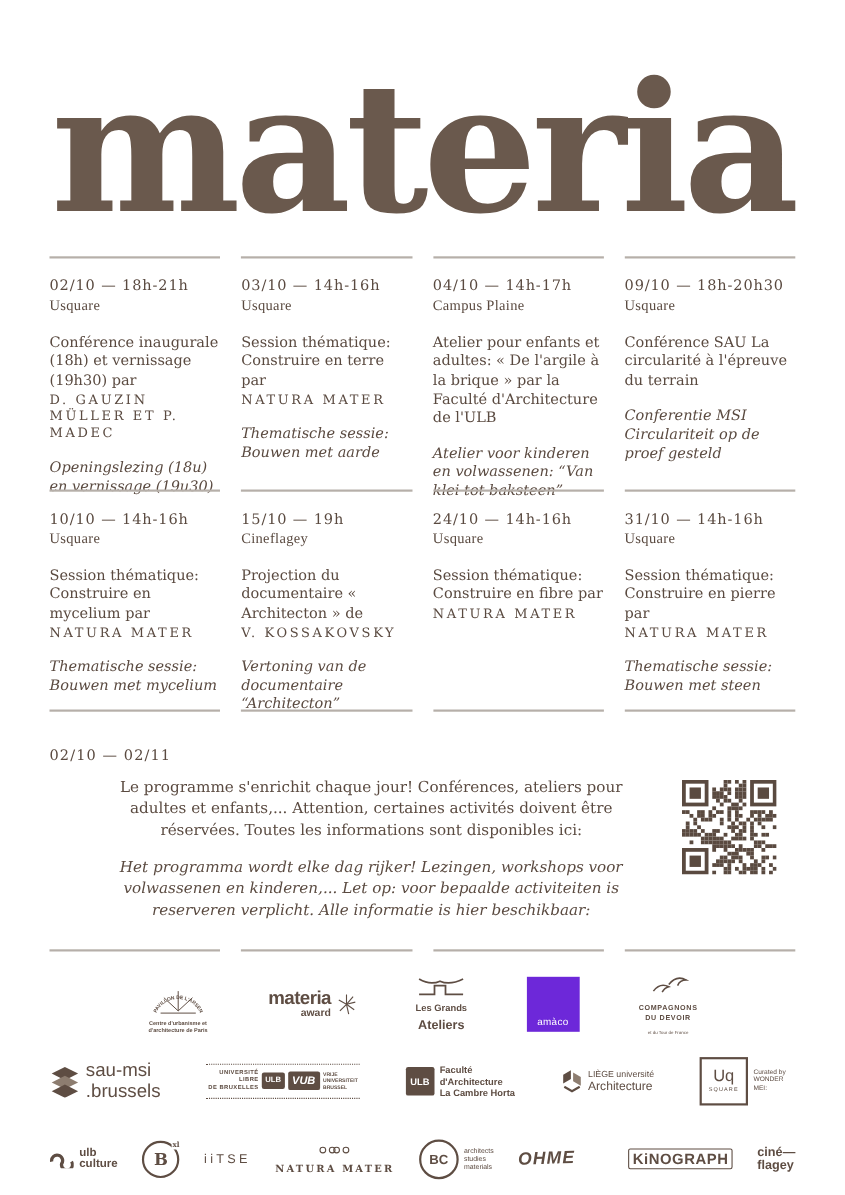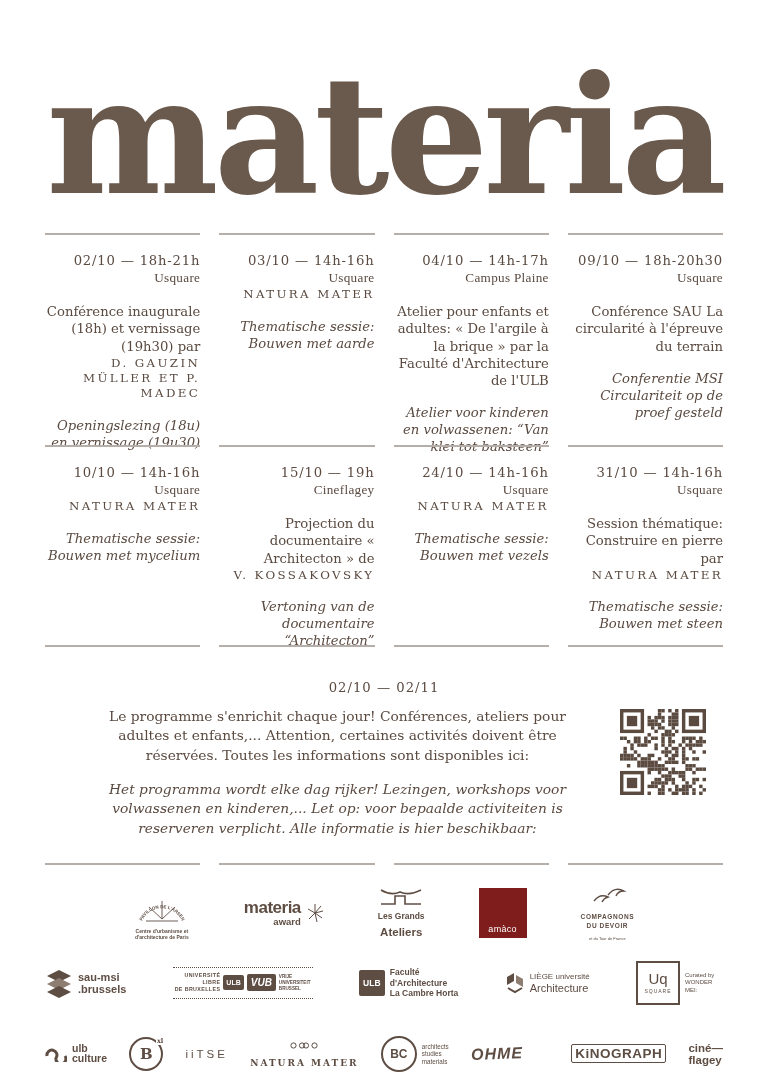--- a/index.html
+++ b/index.html
@@ -5,34 +5,34 @@
   html,body{margin:0;padding:0;background:#ffffff;}
   body{width:768px;height:1086px;font-family:"DejaVu Serif",serif;color:#5a4a40;overflow:hidden;}
 
   
   .title-wrap{height:212px;display:flex;align-items:flex-end;justify-content:center;}
   .poster-title{font-family:"DejaVu Serif",serif;font-weight:bold;font-size:163px;line-height:0.93;
     letter-spacing:-5px;color:#6a594d;}
 
   
   .grid{margin:21px 45px 0;display:grid;grid-template-columns:repeat(4,1fr);column-gap:19px;}
-  .card{border-top:2px solid #b6afa9;padding-top:17px;text-align:right;font-size:13.2px;line-height:1.3;}
+  .card{border-top:2px solid #b6afa9;padding-top:17px;text-align:left;font-size:13.2px;line-height:1.3;}
   .card.r1{height:193px;}
   .card.r2{height:181px;}
   .date{letter-spacing:0.8px;white-space:nowrap;}
   .venue{letter-spacing:0.3px;font-family:Liberation Serif, serif;}
   .desc{margin-top:17px;}
   .caps{font-size:11.8px;letter-spacing:2.4px;margin-top:1px;}
   .nl{margin-top:15px;font-style:italic;}
   .divrow{margin:0 45px;display:grid;grid-template-columns:repeat(4,1fr);column-gap:19px;}
   .divrow div{border-top:2px solid #b6afa9;}
 
   
   .footer{margin:0 45px;}
-  .f-date{margin-top:33px;text-align:center;font-size:13.2px;letter-spacing:1px;}
+  .f-date{margin-top:33px;text-align:left;font-size:13.2px;letter-spacing:1px;}
   .f-body{display:flex;align-items:flex-start;}
   .f-paras{width:505px;margin-left:40px;margin-top:12px;text-align:center;font-size:13.8px;line-height:1.4;}
   .f-nl{margin-top:15px;font-style:italic;}
   .qr{margin-left:30px;margin-top:14px;width:86px;height:86px;}
 
   .pre-logos{margin-top:25px;}
 
   
   .logos{margin:0 45px;color:#5e4d43;font-family:"Liberation Sans",sans-serif;}
   .lrow{display:flex;align-items:center;}
@@ -42,26 +42,26 @@
   .logo{display:flex;align-items:center;gap:5px;}
   .logo svg{display:block;}
   .stack{display:flex;flex-direction:column;align-items:center;}
   .pre{white-space:pre-line;}
 
   .pav-sub{font-size:5px;text-align:center;line-height:1.25;font-weight:bold;margin-top:-4px;}
   .ma-name{font-size:17px;font-weight:bold;letter-spacing:-0.5px;line-height:1;}
   .ma-sub{font-size:9.5px;font-weight:bold;text-align:right;line-height:1;margin-top:1px;}
   .ga-l1{font-size:8.5px;font-weight:bold;line-height:1.15;}
   .ga-l2{font-size:11.5px;font-weight:bold;line-height:1;}
-  .amaco{width:48px;height:50px;background:#7f1d1d;display:flex;align-items:flex-end;justify-content:center;}
+  .amaco{width:48px;height:50px;background:#6d28d9;display:flex;align-items:flex-end;justify-content:center;}
   .amaco span{color:#fff;font-size:9px;margin-bottom:4px;letter-spacing:0.3px;}
   .cdd-l1{font-size:6.5px;font-weight:bold;letter-spacing:0.6px;line-height:1.5;text-align:center;}
   .cdd-tag{font-size:4px;text-align:center;}
 
-  .sau-name{font-size:11px;font-weight:bold;line-height:1.1;}
+  .sau-name{font-size:17px;font-weight:normal;line-height:1.1;}
   .ulbvub{border-top:1px dotted #5e4d43;border-bottom:1px dotted #5e4d43;padding:4px 2px;display:flex;align-items:center;gap:3px;}
   .uv-left{font-size:5.3px;text-align:right;line-height:1.35;letter-spacing:0.4px;font-weight:bold;}
   .uv-right{font-size:4.6px;text-align:left;line-height:1.3;font-weight:bold;}
   .uv-box1{background:#5e4d43;color:#fff;font-size:7px;font-weight:bold;padding:4px 3px;border-radius:2px;}
   .uv-box2{background:#5e4d43;color:#fff;font-size:10px;font-weight:bold;font-style:italic;padding:3px 4px;border-radius:2px;}
   .ulb-box{background:#5e4d43;color:#fff;width:26px;height:26px;display:flex;align-items:center;justify-content:center;
     font-size:8.5px;font-weight:bold;border-radius:2px;}
   .fac-lines{font-size:8.5px;font-weight:bold;line-height:1.25;}
   .lg-l1{font-size:8px;line-height:1.2;}
   .lg-l2{font-size:11px;font-weight:normal;line-height:1.1;}
@@ -95,20 +95,21 @@
   <div class="card r1">
     <div class="date">02/10 — 18h-21h</div>
     <div class="venue">Usquare</div>
     <div class="desc">Conférence inaugurale (18h) et vernissage (19h30) par</div>
     <div class="caps">D. GAUZIN MÜLLER ET P. MADEC</div>
     <div class="nl">Openingslezing (18u) en vernissage (19u30)</div>
   </div>
   <div class="card r1">
     <div class="date">03/10 — 14h-16h</div>
     <div class="venue">Usquare</div>
+    <div class="desc">Session thématique: Construire en terre par</div>
     <div class="caps">NATURA MATER</div>
     <div class="nl">Thematische sessie: Bouwen met aarde</div>
   </div>
   <div class="card r1">
     <div class="date">04/10 — 14h-17h</div>
     <div class="venue">Campus Plaine</div>
     <div class="desc">Atelier pour enfants et adultes: « De l'argile à la brique » par la Faculté d'Architecture de l'ULB</div>
     <div class="caps"></div>
     <div class="nl">Atelier voor kinderen en volwassenen: “Van klei tot baksteen”</div>
   </div>
@@ -116,35 +117,36 @@
     <div class="date">09/10 — 18h-20h30</div>
     <div class="venue">Usquare</div>
     <div class="desc">Conférence SAU La circularité à l'épreuve du terrain</div>
     <div class="caps"></div>
     <div class="nl">Conferentie MSI Circulariteit op de proef gesteld</div>
   </div>
 
   <div class="card r2">
     <div class="date">10/10 — 14h-16h</div>
     <div class="venue">Usquare</div>
+    <div class="desc">Session thématique: Construire en mycelium par</div>
     <div class="caps">NATURA MATER</div>
     <div class="nl">Thematische sessie: Bouwen met mycelium</div>
   </div>
   <div class="card r2">
     <div class="date">15/10 — 19h</div>
     <div class="venue">Cineflagey</div>
     <div class="desc">Projection du documentaire « Architecton » de</div>
     <div class="caps">V. KOSSAKOVSKY</div>
     <div class="nl">Vertoning van de documentaire “Architecton”</div>
   </div>
   <div class="card r2">
     <div class="date">24/10 — 14h-16h</div>
     <div class="venue">Usquare</div>
+    <div class="desc">Session thématique: Construire en fibre par</div>
     <div class="caps">NATURA MATER</div>
-    <div class="nl">Thematische sessie: Bouwen met vezels</div>
   </div>
   <div class="card r2">
     <div class="date">31/10 — 14h-16h</div>
     <div class="venue">Usquare</div>
     <div class="desc">Session thématique: Construire en pierre par</div>
     <div class="caps">NATURA MATER</div>
     <div class="nl">Thematische sessie: Bouwen met steen</div>
   </div>
 </div>
 

